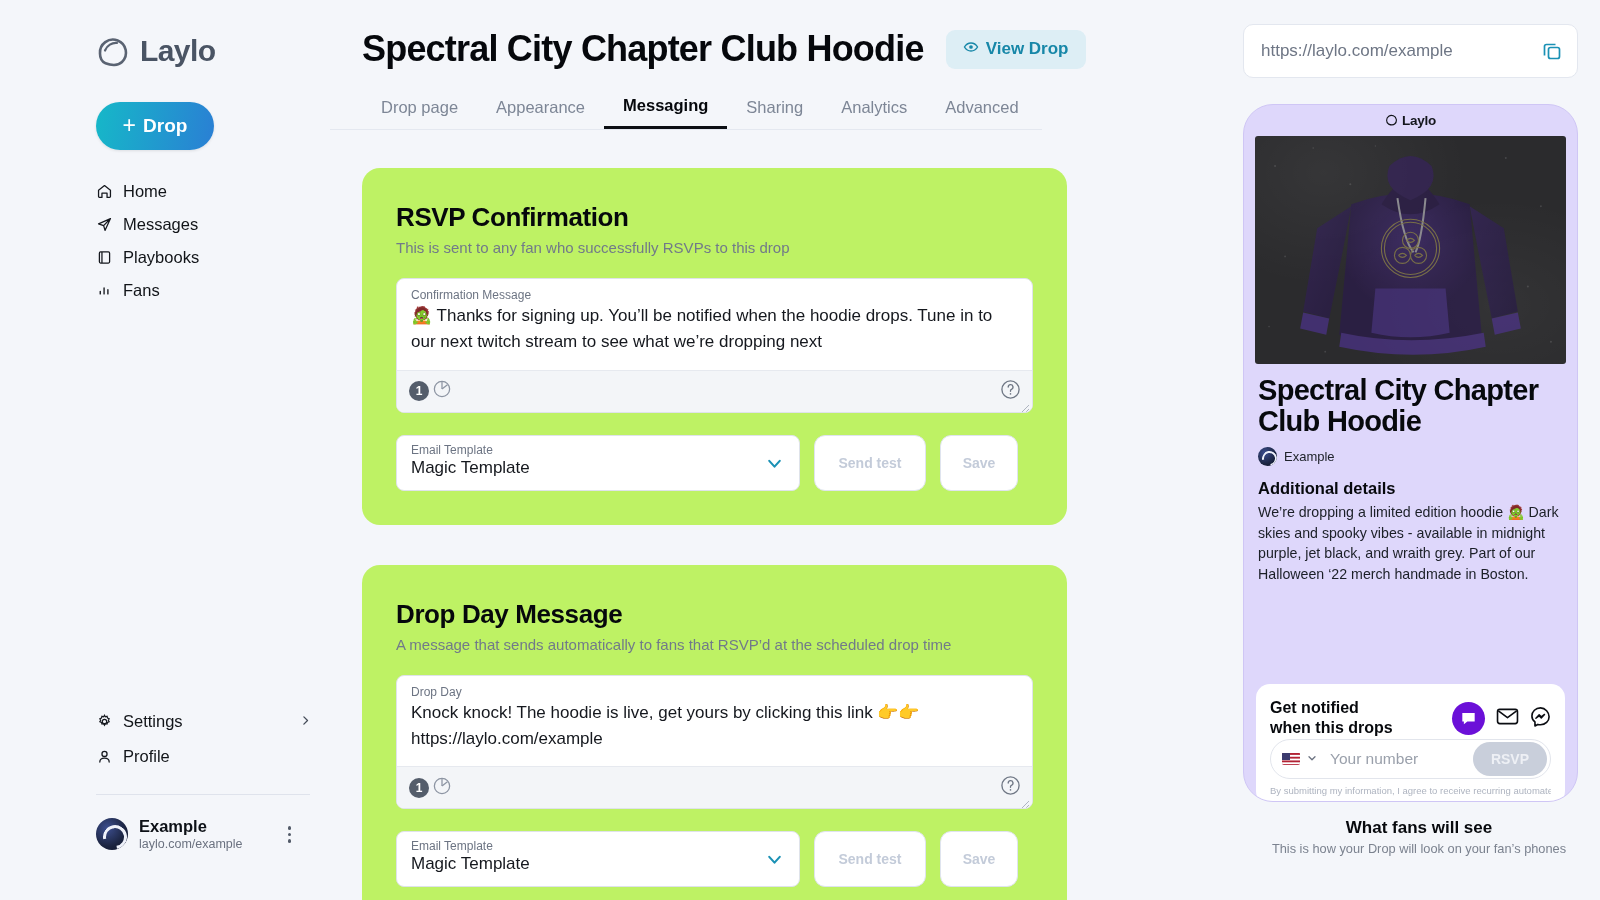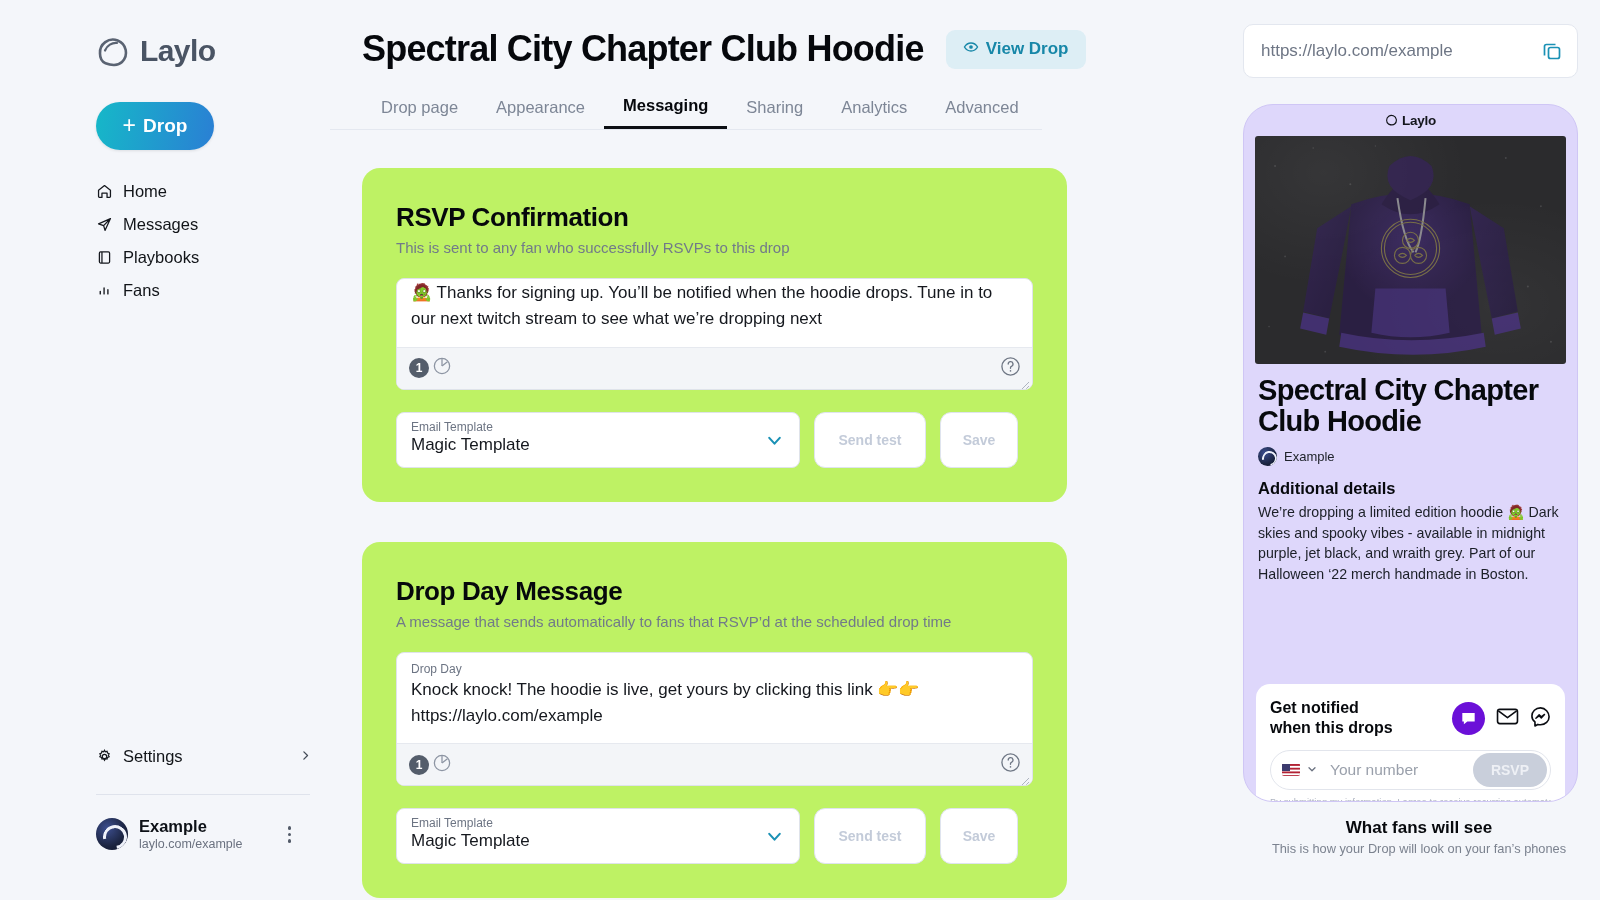--- a/index.html
+++ b/index.html
@@ -178,21 +178,21 @@
     background: #fff; border-radius: 14px; padding: 14px 14px 9px 14px;
   }
   .rsvp-top { display: flex; align-items: center; }
   .rsvp-title { font-size: 16px; font-weight: bold; color: #07090d; line-height: 1.27; }
   .chan-icons { margin-left: auto; display: flex; align-items: center; gap: 11px; }
   .chan-sms {
     width: 33px; height: 33px; border-radius: 50%; background: #6b10d8;
     display: flex; align-items: center; justify-content: center;
   }
   .phone-input {
-    margin-top: 11px; height: 40px; border: 1px solid #e2e5ec; border-radius: 22px;
+    height: 40px; border: 1px solid #e2e5ec; border-radius: 22px;
     display: flex; align-items: center; padding: 0 3px 0 11px; gap: 6px;
   }
   .flag { width: 18px; height: 13px; border-radius: 2px; overflow: hidden; flex: 0 0 18px; }
   .num-ph { flex: 1 1 auto; font-size: 15.5px; color: #9aa0ab; padding-left: 6px; }
   .rsvp-btn {
     background: #c9cfdb; color: #eef0f5; border: none; border-radius: 18px;
     height: 34px; padding: 0 18px; font-size: 14px; font-weight: bold; cursor: pointer;
     font-family: inherit;
   }
   .consent { font-size: 9.5px; color: #aeb4c0; margin-top: 6px; line-height: 1.2; white-space: nowrap; overflow: hidden; }
@@ -267,20 +267,29 @@
               <path d="M10 2.6l1 1.8 2-.5.6 2 1.9.8-1 1.8 1 1.8-1.9.8-.6 2-2-.5-1 1.8-1-1.8-2 .5-.6-2-1.9-.8 1-1.8-1-1.8 1.9-.8.6-2 2 .5z"></path>
             </svg>
           </span>
           <span>Settings</span>
           <span class="chev-right">
             <svg viewBox="0 0 16 16" width="13" height="13" fill="none" stroke="#444c58" stroke-width="1.6" stroke-linecap="round" stroke-linejoin="round">
                 <path d="M6 3.5 10.5 8 6 12.5"></path>
               </svg>
           </span>
         </div>
+        <div class="bottom-item">
+          <span class="nav-ico">
+            <svg viewBox="0 0 20 20" width="17" height="17" fill="none" stroke="#15181e" stroke-width="1.5" stroke-linecap="round">
+              <circle cx="10" cy="7" r="3"></circle>
+              <path d="M4.5 16.5c0-3 2.6-4.6 5.5-4.6s5.5 1.6 5.5 4.6"></path>
+            </svg>
+          </span>
+          <span>Profile</span>
+        </div>
       </div>
 
       <div class="sb-divider"></div>
 
       <div class="account">
         <span class="avatar-sb"></span>
         <span>
           <span class="acct-name" style="display:block">Example</span>
           <span class="acct-url" style="display:block">laylo.com/example</span>
         </span>
@@ -317,20 +326,21 @@
       <button class="tab">Advanced</button>
     </div>
 
     <div class="scroll-area">
 
       <section class="card">
         <h2 class="card-title">RSVP Confirmation</h2>
         <p class="card-sub">This is sent to any fan who successfully RSVPs to this drop</p>
 
         <div class="msg-box">
+          <div class="msg-label">Confirmation Message</div>
           <div class="msg-text">🧟 Thanks for signing up. You’ll be notified when the hoodie drops. Tune in to our next twitch stream to see what we’re dropping next</div>
           <div class="msg-foot">
             <span class="foot-left">
               <span class="seg-count">1</span>
               <span>
                 <svg viewBox="0 0 22 22" width="20" height="20">
                   <circle cx="11" cy="11" r="8.4" fill="none" stroke="#8d95a3" stroke-width="1.4"></circle>
                   <path d="M11 11 V2.6" stroke="#8d95a3" stroke-width="1.4"></path>
                   <path d="M11 11 L17 6.2" stroke="#8d95a3" stroke-width="1.4"></path>
                 </svg>

